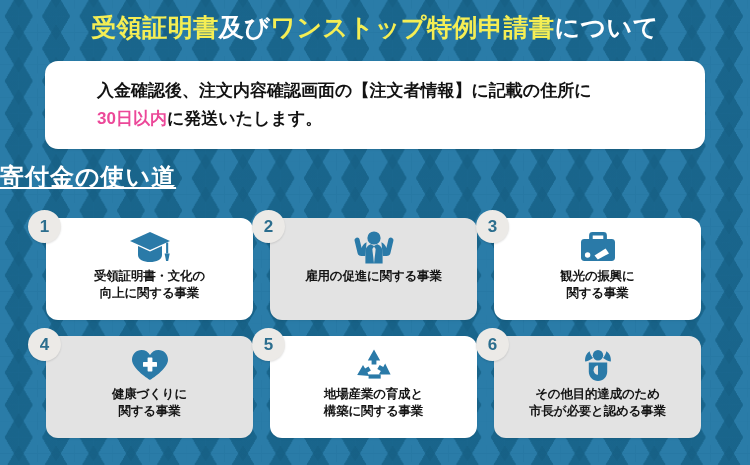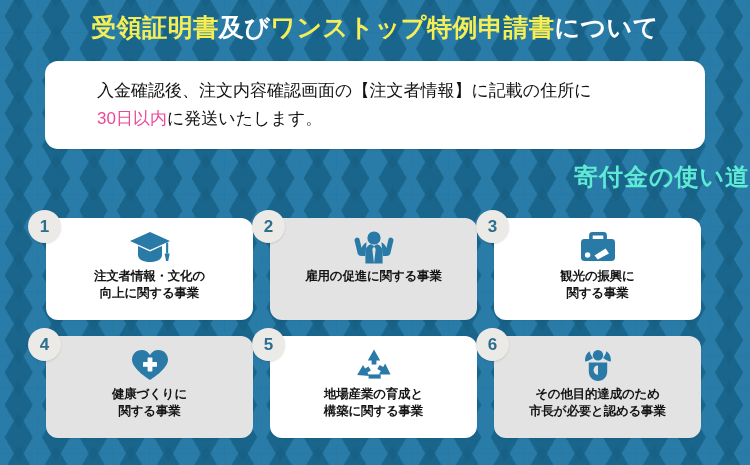--- a/index.html
+++ b/index.html
@@ -82,40 +82,41 @@
     box-sizing: border-box;
   }
   .notice-inner {
     position: absolute;
     left: 52px;
     top: 16px;
     right: 20px;
   }
   .notice-line {
     font-size: 17px;
-    font-weight: normal;
+    font-weight: bold;
     color: #121212;
     line-height: 28px;
     letter-spacing: 0px;
     white-space: nowrap;
   }
   .n-red { color: #ec4899; }
 
   
   .section-heading {
     position: absolute;
     top: 160px;
     left: 0;
     right: 0;
-    text-align: right;
+    text-align: left;
     font-size: 24px;
     font-weight: bold;
-    color: #5eead4;
+    color: #ffffff;
     line-height: 34px;
     letter-spacing: 1px;
+    text-decoration: underline;
   }
 
   
   .grid {
     position: absolute;
     left: 46px;
     top: 218px;
     width: 658px;
     display: grid;
     grid-template-columns: repeat(3, 207px);
@@ -202,21 +203,21 @@
       <div class="use-card bg-white">
         <div class="badge">1</div>
         <div class="card-icon">
           <svg width="42" height="34" viewBox="0 0 42 34" fill="#2a7aa8" aria-hidden="true">
             <path d="M21 2 L41 11 L21 20 L1 11 Z"></path>
             <path d="M9 16 L9 25 C9 29.5 14.5 32 21 32 C27.5 32 33 29.5 33 25 L33 16 L21 21.5 Z"></path>
             <rect x="37.1" y="12.5" width="2.1" height="11"></rect>
             <path d="M35.6 23.5 h5.1 l-1.5 7.5 h-2.1 Z"></path>
           </svg>
         </div>
-        <div class="card-label">注文者情報・文化の</div>
+        <div class="card-label">受領証明書・文化の</div>
         <div class="card-label">向上に関する事業</div>
       </div>
 
       <div class="use-card bg-gray">
         <div class="badge">2</div>
         <div class="card-icon">
           <svg width="42" height="34" viewBox="0 0 42 34" fill="#2a7aa8" aria-hidden="true">
             <circle cx="21" cy="8" r="6.6"></circle>
             <path d="M13.6 12.2 C11 13.4 9.3 15.6 8.6 18 L6.6 9.6 C6.3 8.2 4.9 7.3 3.5 7.7 C2.1 8 1.2 9.4 1.6 10.8 L4.6 23.2 C5 24.9 6.5 26 8.2 26 L12.2 26 Z"></path>
             <path d="M28.4 12.2 C31 13.4 32.7 15.6 33.4 18 L35.4 9.6 C35.7 8.2 37.1 7.3 38.5 7.7 C39.9 8 40.8 9.4 40.4 10.8 L37.4 23.2 C37 24.9 35.5 26 33.8 26 L29.8 26 Z"></path>

